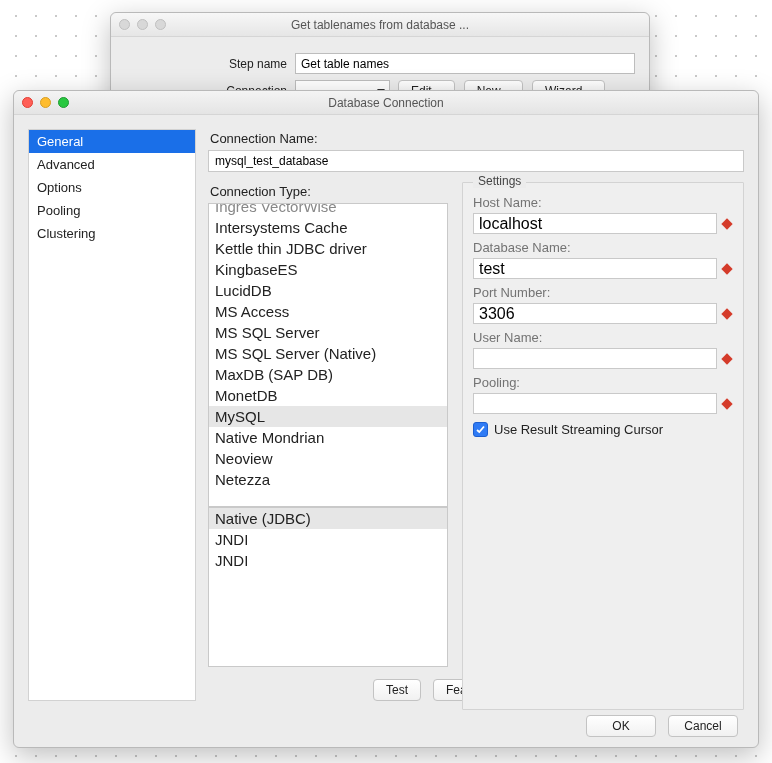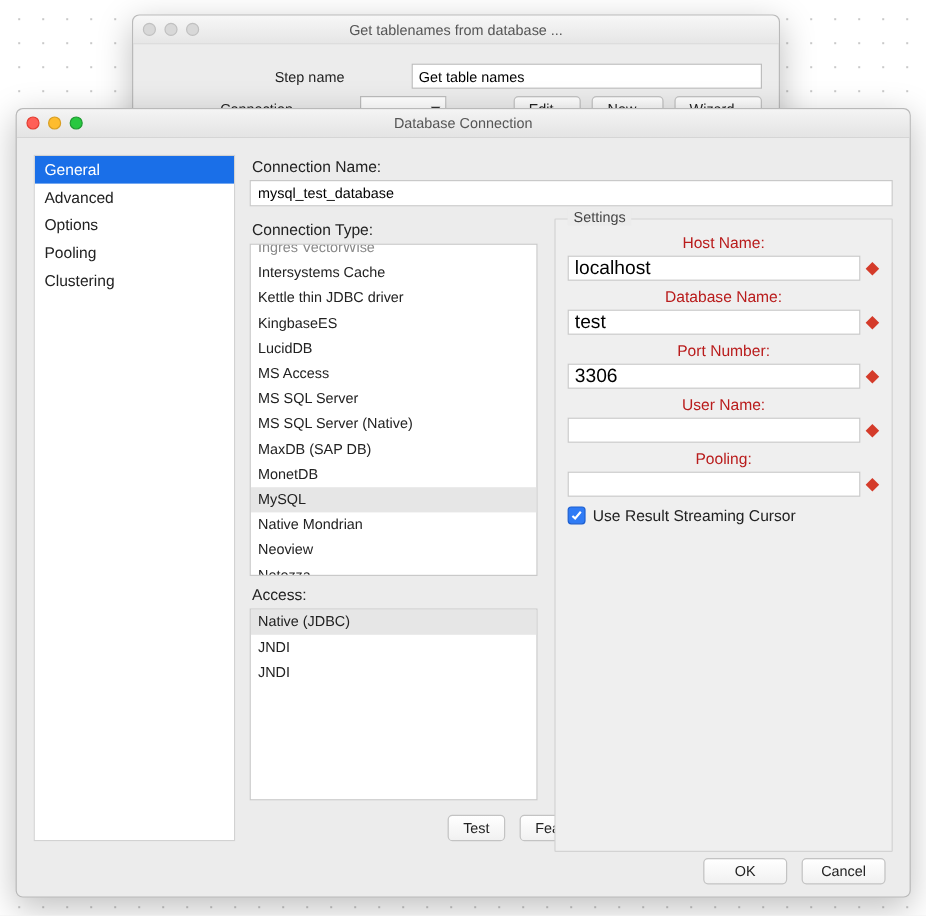--- a/index.html
+++ b/index.html
@@ -46,21 +46,21 @@
     width: 11px; height: 11px; border-radius: 50%;
     display:inline-block;
   }
   .titlebar .title {
     position:absolute; left:0; right:0; text-align:center;
     font-size: 12px; color:#555;
     pointer-events:none;
   }
   .win1 { left:110px; top:12px; width:540px; height:300px; }
   .win1 .body { padding:10px 14px; }
-  .formrow { display:flex; align-items:center; margin:6px 0;gap:48px; }
+  .formrow { display:flex; align-items:center; margin:6px 0; }
   .formrow .lbl { width:170px; text-align:right; padding-right:8px; font-size:12px; color:#222;}
   .formrow input.txt {
     flex:1; height:21px; padding:2px 5px;
     border:1px solid #bdbdbd; background:#fff; font-size:12px;
   }
   .combo {
     width:95px; height:22px; border:1px solid #bdbdbd; background:#fff;
     display:flex; align-items:center; justify-content:flex-end;
     padding-right:4px;
   }
@@ -107,21 +107,21 @@
   .sectionlabel { font-size:13px; color:#222; margin:2px 0 4px 2px;}
   .cname-input {
     width:100%; height:22px; border:1px solid #c9c9c9; background:#fff;
     padding:2px 6px; font-size:12px;
   }
   .midrow { display:flex; gap:14px; margin-top:10px; flex:1; min-height:0;}
   .typecol { width:240px; display:flex; flex-direction:column; min-height:0;}
   .listbox {
     border:1px solid #c9c9c9; background:#fff;
     overflow-y:hidden; overflow-x:hidden;
-    font-size:12px;
+    font-size:15px;
   }
   .listbox .row { padding:2px 6px; line-height:17px; white-space:nowrap;}
   .listbox .row.sel { background:#e6e6e6; }
   .conn-type { flex: 1 1 0; min-height:0;}
   .access-box { height:160px; }
 
   .settings {
     flex:1; min-width:0;
     position:relative;
   }
@@ -131,21 +131,21 @@
     background:#efefef;
     position:relative;
     height: 528px;
   }
   .fieldset .legend {
     position:absolute; top:-9px; left:10px;
     background:#ececec; padding:0 5px;
     font-size:12px; color:#444;
   }
   .fld { margin-bottom:6px;}
-  .fld .flabel { font-size:13px; color:#b91c1c; margin-bottom:3px;text-align:center;}
+  .fld .flabel { font-size:13px; color:#737373; margin-bottom:3px;}
   .fld .inrow { display:flex; align-items:center;}
   .fld input {
     flex:1; height:21px; padding:2px 5px; font-size:16px;
     border:1px solid #c9c9c9; background:#fff;
   }
   .diamond {
     margin-left:4px; display:inline-flex; align-items:center;
   }
   .diamond svg { display:block;}
   .chkrow { display:flex; align-items:center; margin-top:8px;}
@@ -240,21 +240,20 @@
                 <div class="row">MS Access</div>
                 <div class="row">MS SQL Server</div>
                 <div class="row">MS SQL Server (Native)</div>
                 <div class="row">MaxDB (SAP DB)</div>
                 <div class="row">MonetDB</div>
                 <div class="row sel">MySQL</div>
                 <div class="row">Native Mondrian</div>
                 <div class="row">Neoview</div>
                 <div class="row">Netezza</div>
               </div>
-            <div class="sectionlabel" style="margin-top:8px">Access:</div>
             <div class="listbox access-box" id="access-list">
                 <div class="row sel">Native (JDBC)</div>
                 <div class="row">JNDI</div>
                 <div class="row">JNDI</div>
               </div>
           </div>
 
           <div class="settings">
             <div class="fieldset">
               <span class="legend">Settings</span>

